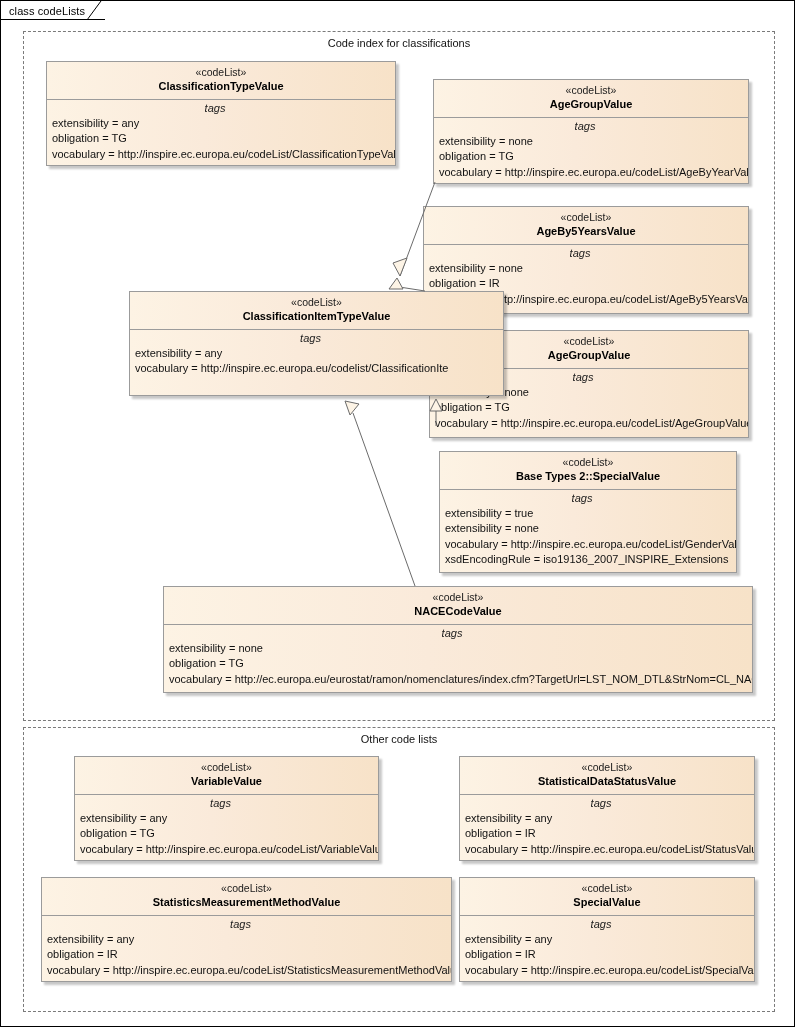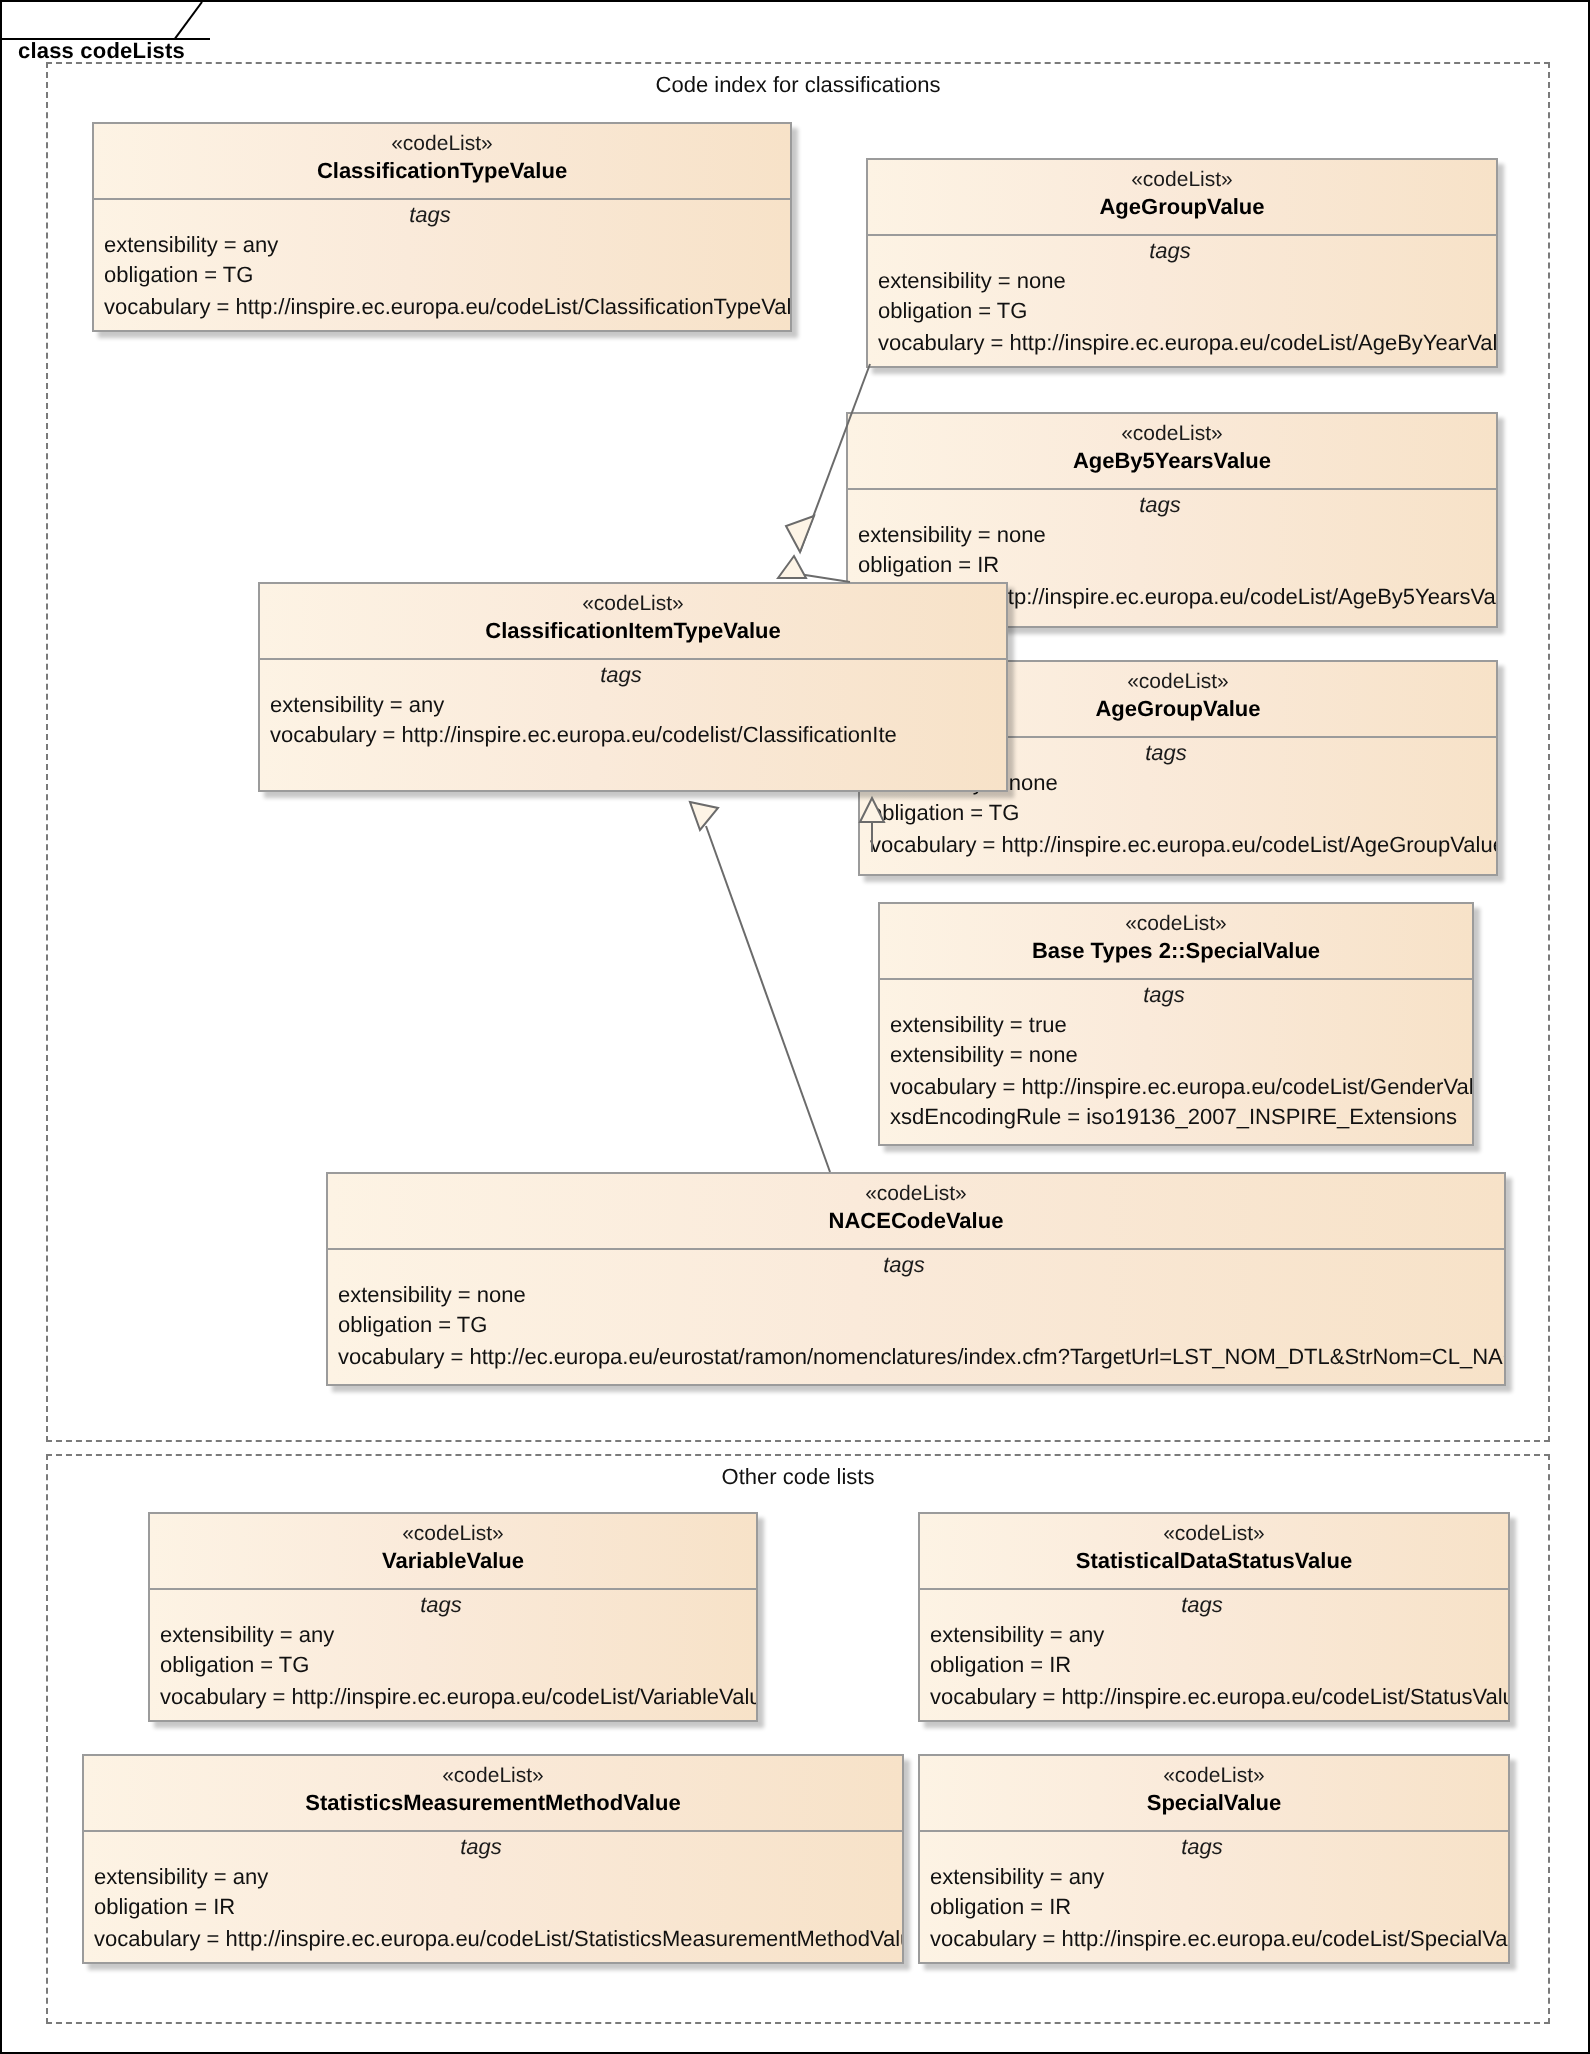--- a/index.html
+++ b/index.html
@@ -31,23 +31,23 @@
     height: 19px;
     box-sizing: border-box;
     border-right: 0;
     border-bottom: 1px solid #000;
     background: #ffffff;
     z-index: 40;
   }
   .frame-tab-label {
     position: absolute;
     left: 8px;
-    top: 19px;
-    font-size: 11px;
-    font-weight: bold;
+    top: 4px;
+    font-size: 11px;
+    font-weight: normal;
     color: #000000;
     white-space: nowrap;
     letter-spacing: 0.1px;
   }
   .frame-tab-slant {
     position: absolute;
     left: 86px;
     top: 0px;
     width: 20px;
     height: 19px;

